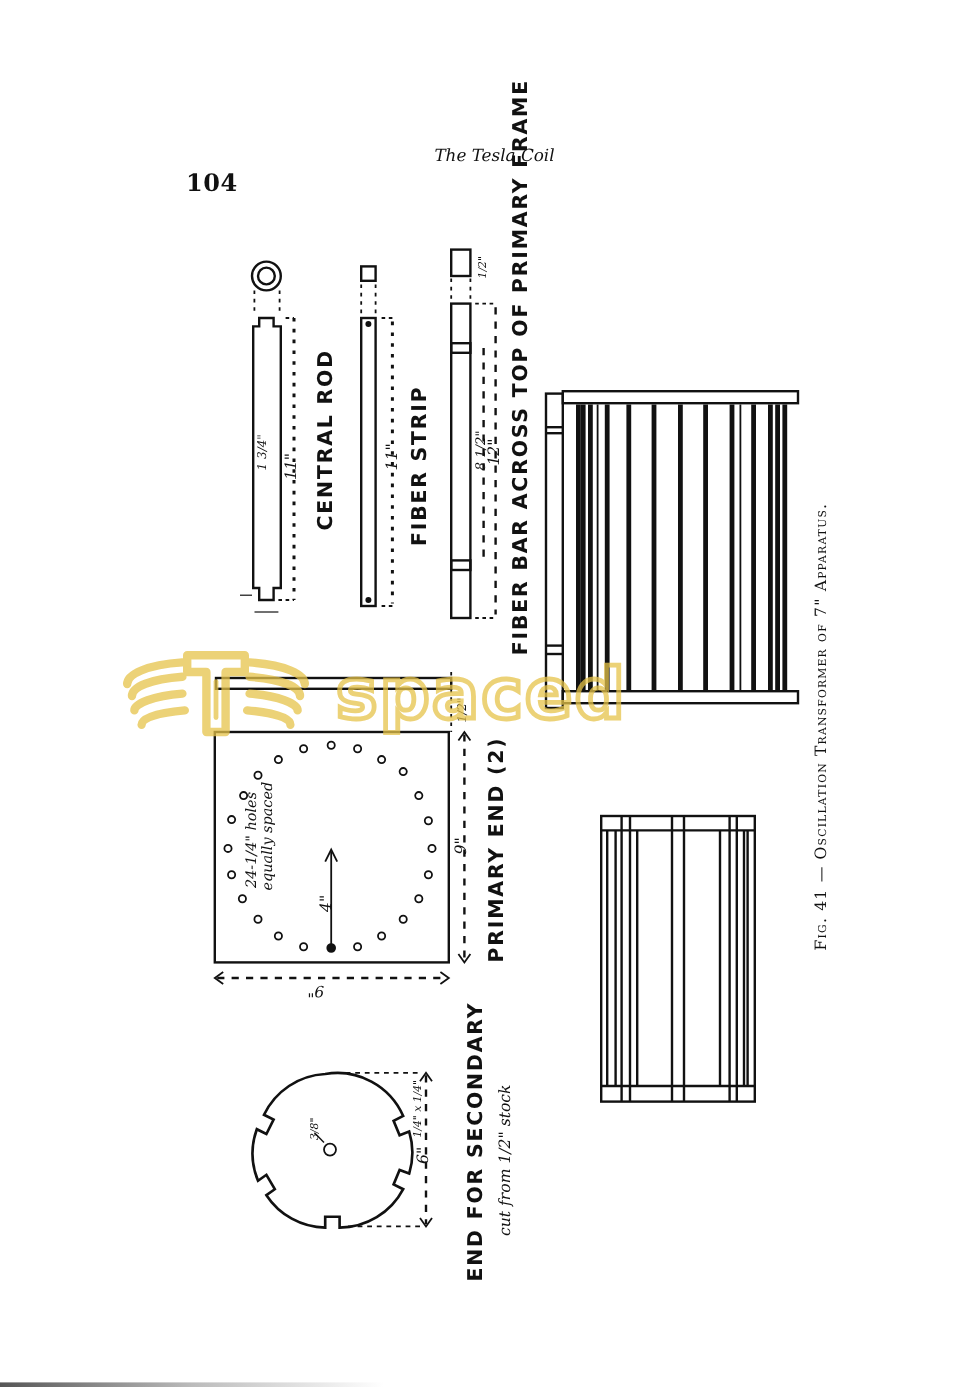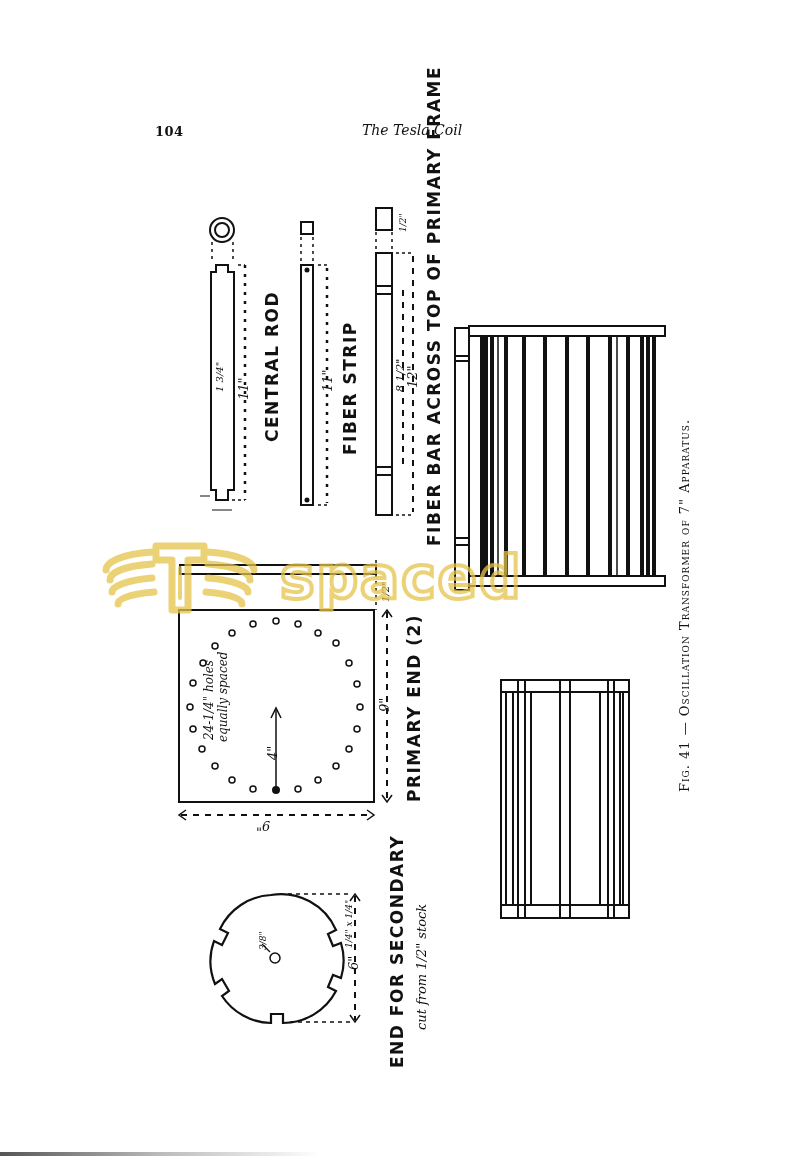--- a/index.html
+++ b/index.html
@@ -1,17 +1,17 @@
 <!DOCTYPE html>
 <html><head>
   <meta charset="utf-8">
   <style>
     html, body { margin: 0; padding: 0; background: #ffffff; }
     body { width: 800px; height: 1156px; position: relative; overflow: hidden; font-family: "DejaVu Serif", serif; color: #111; }
-    .page-number { position: absolute; left: 155px; top: 124px; font-family: "DejaVu Serif", serif; font-size: 13px; font-weight: bold; letter-spacing: 0.5px; }
+    .page-number { position: absolute; left: 155px; top: 140px; font-family: "DejaVu Serif", serif; font-size: 20px; font-weight: bold; letter-spacing: 0.5px; }
     .running-head { position: absolute; left: 362px; top: 122px; font-family: "DejaVu Serif", serif; font-style: italic; font-size: 14px; }
     svg.drawing { position: absolute; left: 0; top: 0; }
     .rot { position: absolute; transform-origin: 0 0; transform: rotate(-90deg); white-space: nowrap; }
     .lbl-lg { font-family: "DejaVu Sans", sans-serif; font-size: 17px; font-weight: bold; letter-spacing: 1.5px; }
     .hand { font-family: "DejaVu Serif", serif; font-style: italic; font-size: 12px; }
     .dim { font-family: "DejaVu Serif", serif; font-style: italic; font-size: 13px; }
     .caption { font-family: "DejaVu Serif", serif; font-size: 13px; letter-spacing: 1px; font-variant: small-caps; }
     .watermark { position: absolute; left: 92px; top: 540px; width: 620px; height: 76px; opacity: 0.75; }
     .wm-text-a { position: absolute; left: 188px; top: 4px; font-family: "DejaVu Sans", sans-serif; font-size: 58px; font-weight: bold; color: transparent; -webkit-text-stroke: 4px #e6c34a; letter-spacing: 2px; }
     .wm-text-b { position: absolute; left: 352px; top: 4px; font-family: "DejaVu Sans", sans-serif; font-size: 58px; font-weight: bold; color: transparent; -webkit-text-stroke: 4px #a8a8a8; letter-spacing: 2px; }

